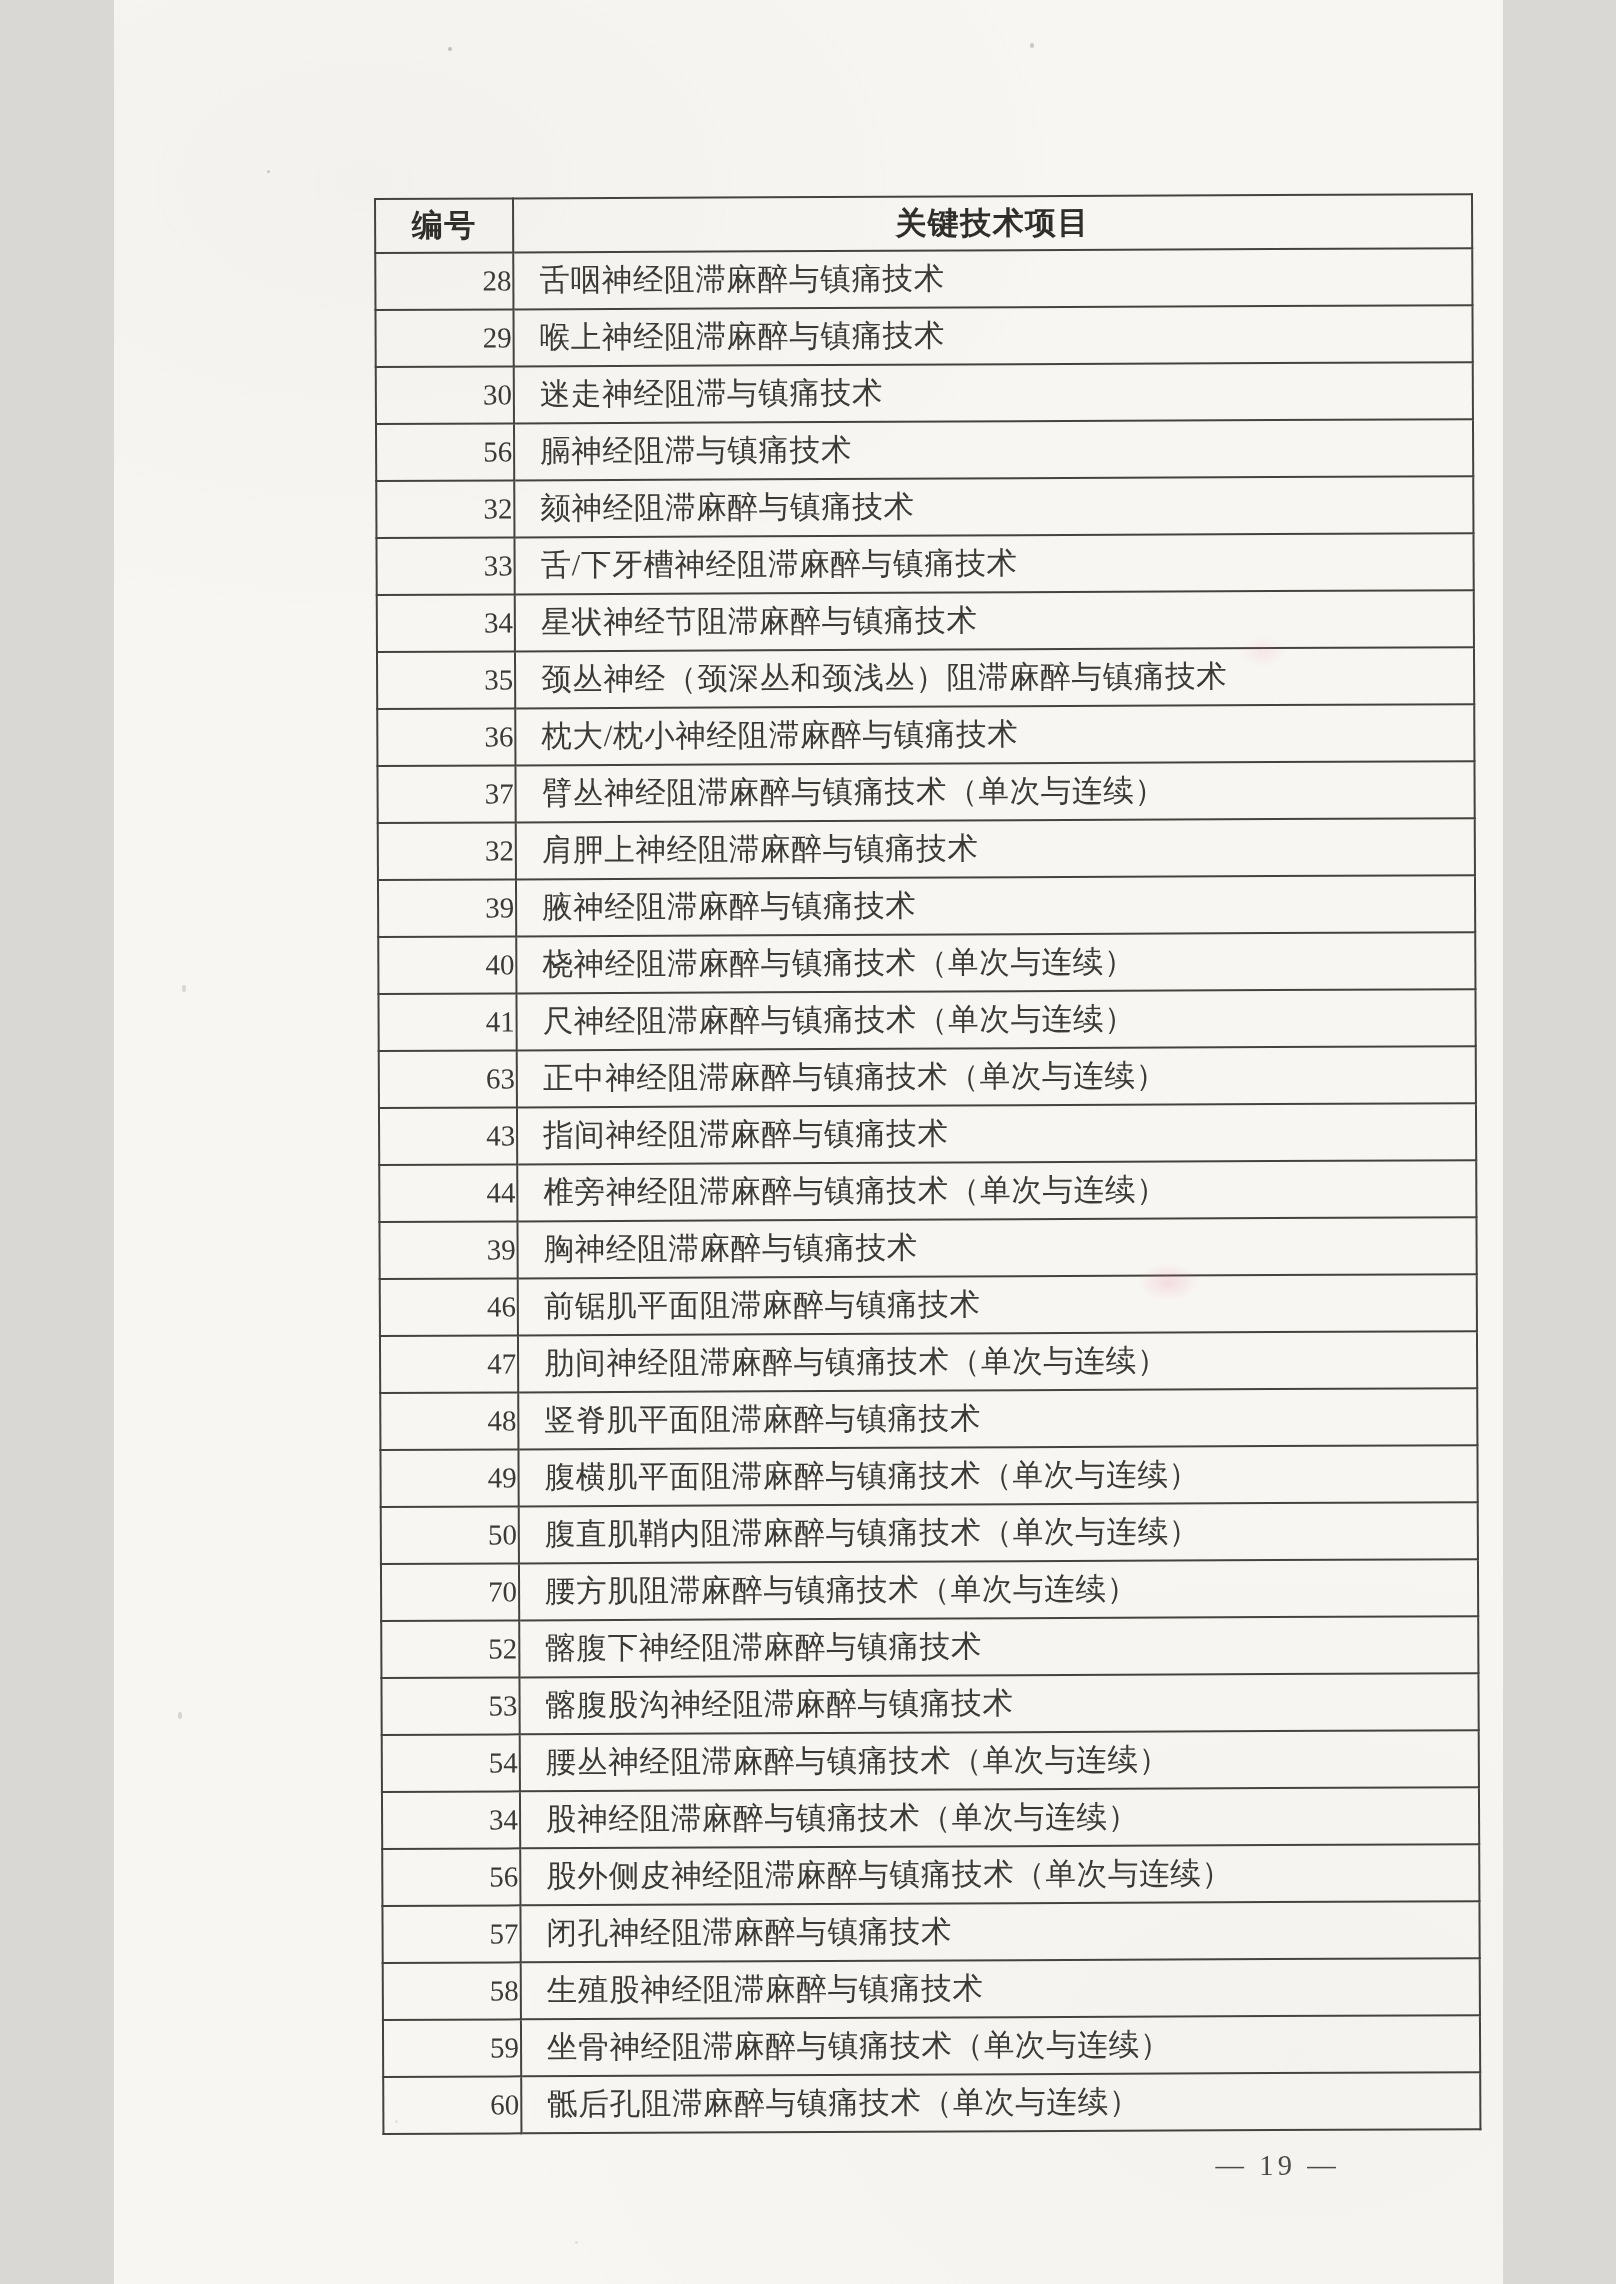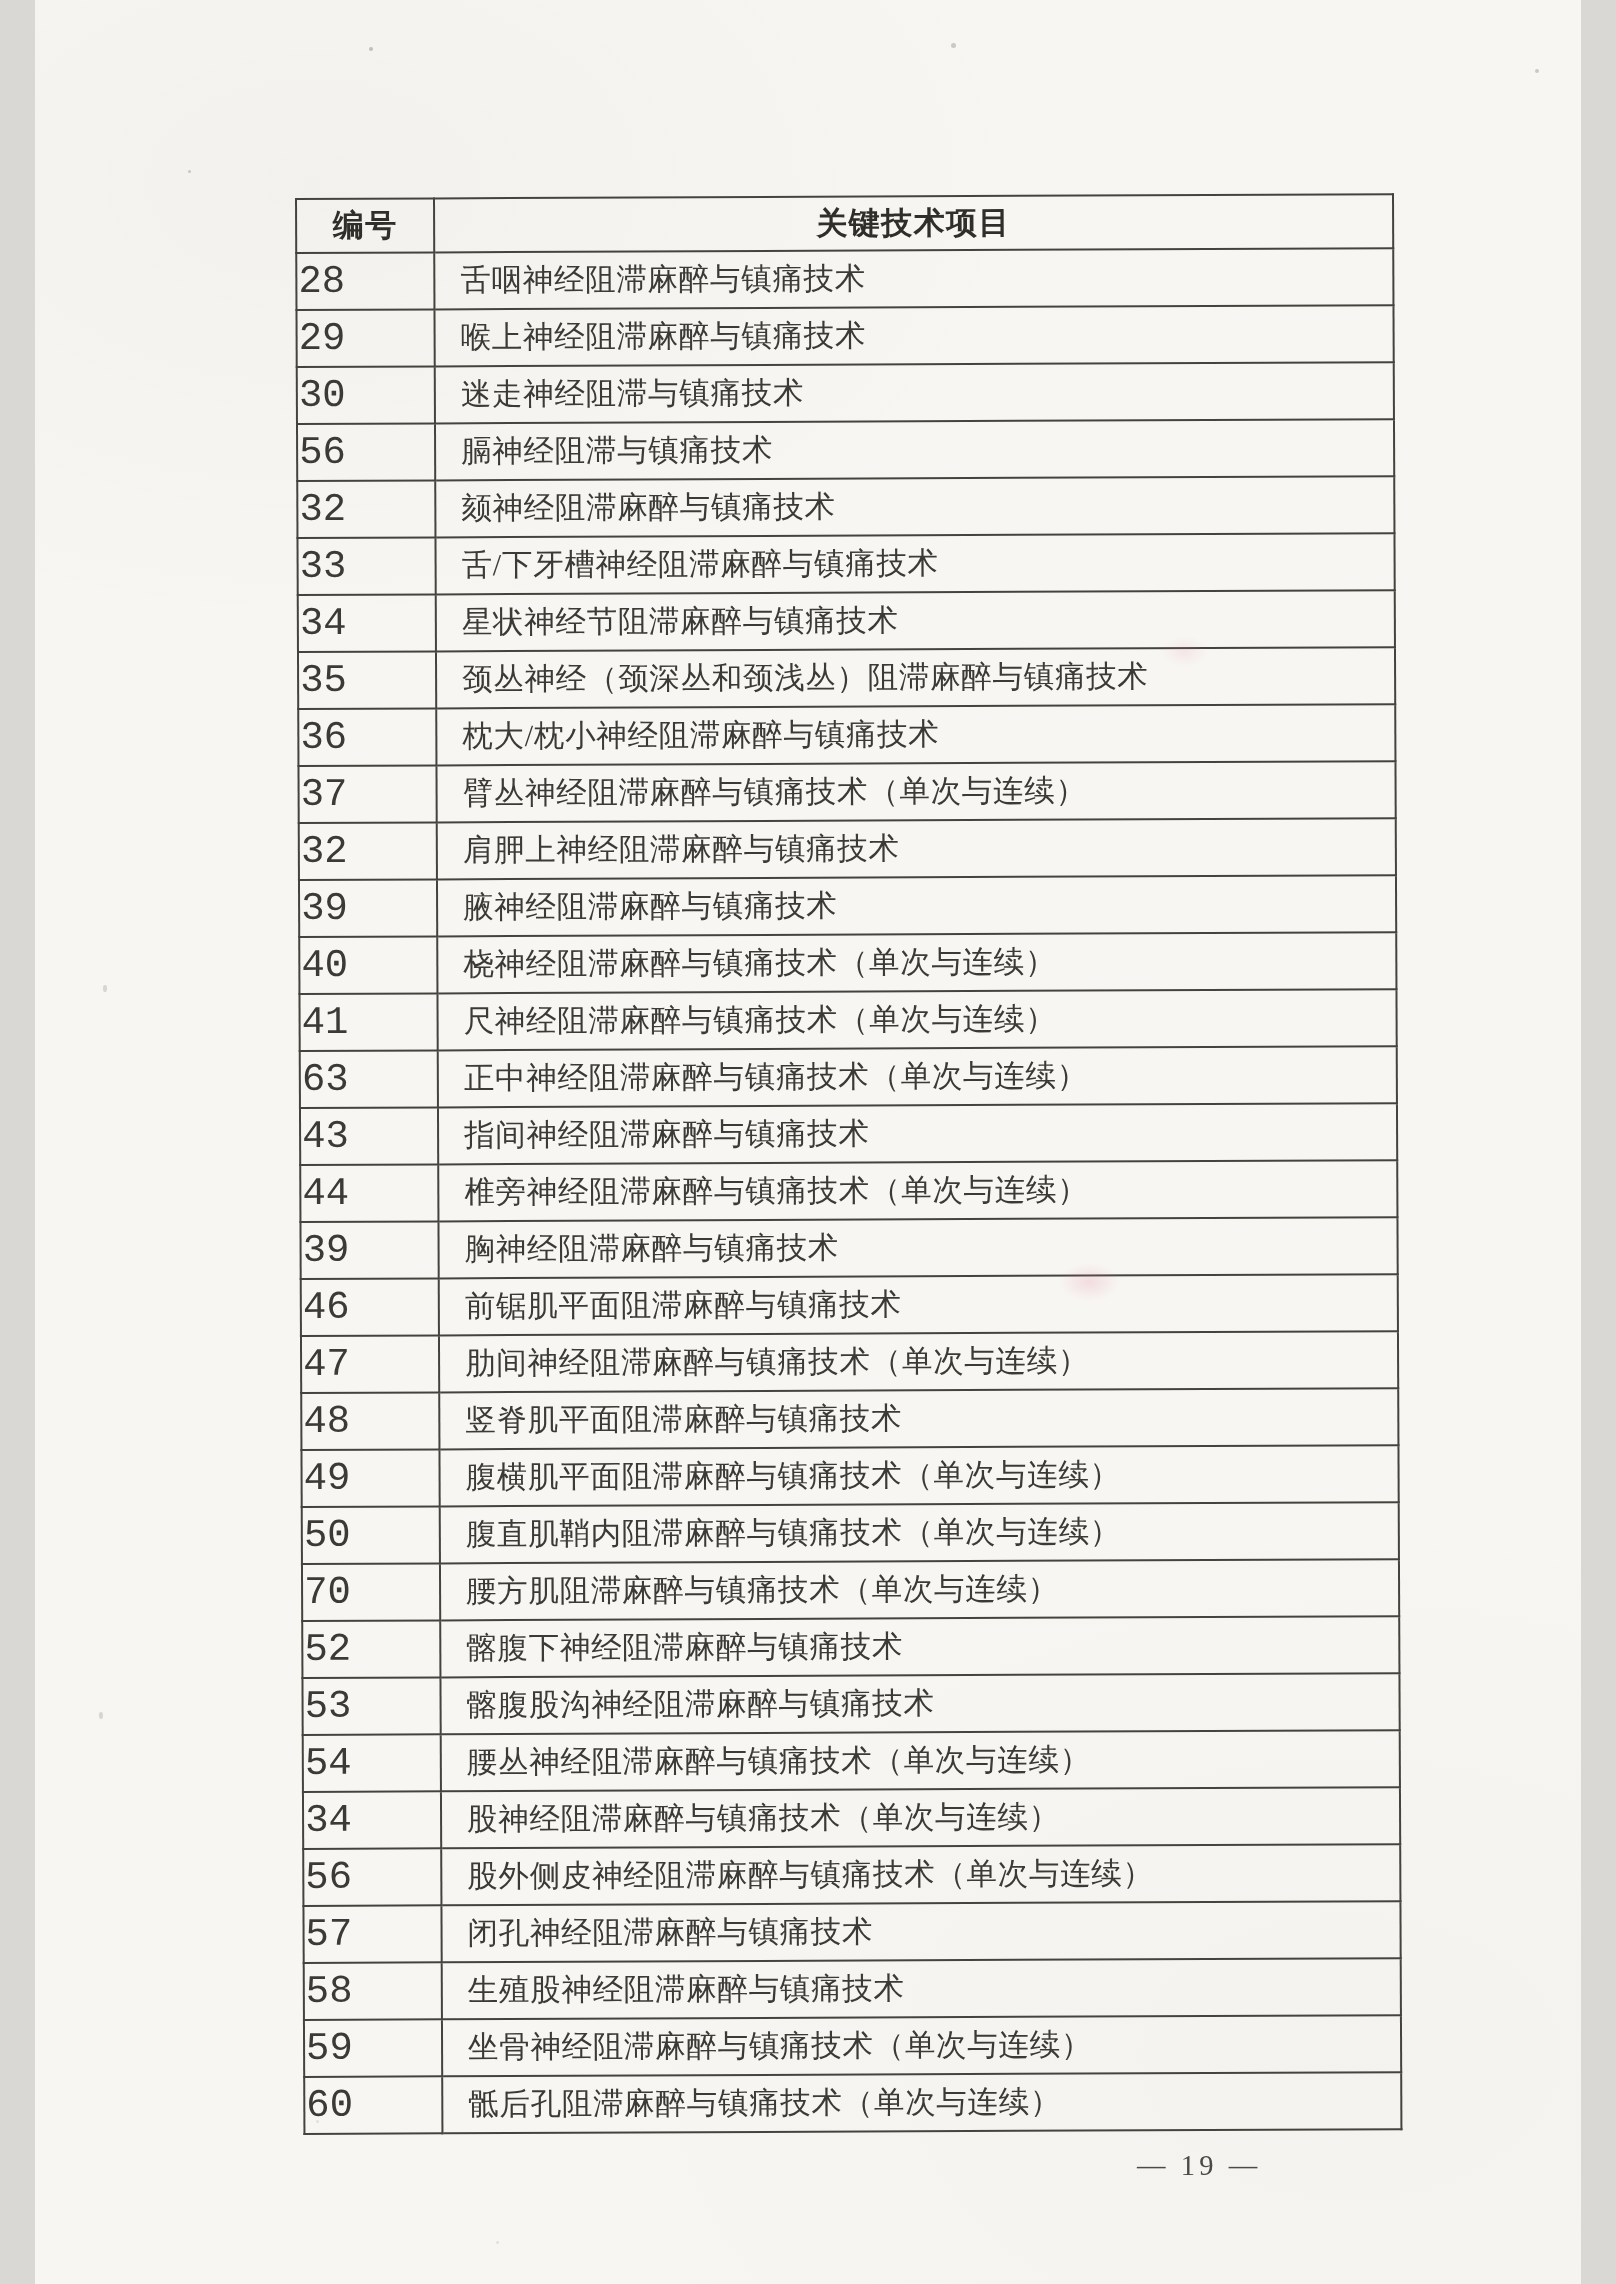--- a/index.html
+++ b/index.html
@@ -1,19 +1,19 @@
 <!DOCTYPE html>
 <html style="font-size:11px"><head>
 <meta charset="utf-8">
 <style>
   html,body{margin:0;padding:0;}
   body{background:#d9d8d4;}
   .page{
     position:relative;
-    width:1546px;height:2284px;
+    width:1389px;height:2284px;
     margin:0 auto;
     background:
       radial-gradient(1085px 678px at 18% 8%, rgba(0,0,0,0.018), transparent 70%),
       radial-gradient(1221px 814px at 85% 90%, rgba(60,60,50,0.02), transparent 70%),
       #f7f6f2;
     overflow:hidden;
     font-family:"Liberation Serif","DejaVu Serif",serif;
   }
   .tech-table{
     position:absolute;left:260px;top:198px;width:1099px;
@@ -29,23 +29,23 @@
   }
   .tech-table{border:2.7px solid #45433d;}
   .tech-table thead th{
     height:50px;
     font-size:31px;font-weight:700;color:#2f2e2b;
     text-align:center;letter-spacing:1.4px;
     border-bottom-width:2.7px;
   }
   .tech-table tbody td{height:53px;}
   .cell-num{
-    text-align:left;
-    font-size:39px;
-    font-family:Liberation Mono, monospace;
+    text-align:right;
+    font-size:29px;
+    font-family:Liberation Serif, serif;
   }
   .cell-item{
     text-align:left;
     padding:0 13.6px 0 25px;
     font-size:30.5px;
     letter-spacing:0.7px;
     white-space:nowrap;
   }
   .page-number{
     position:absolute;left:1102px;top:2150px;

